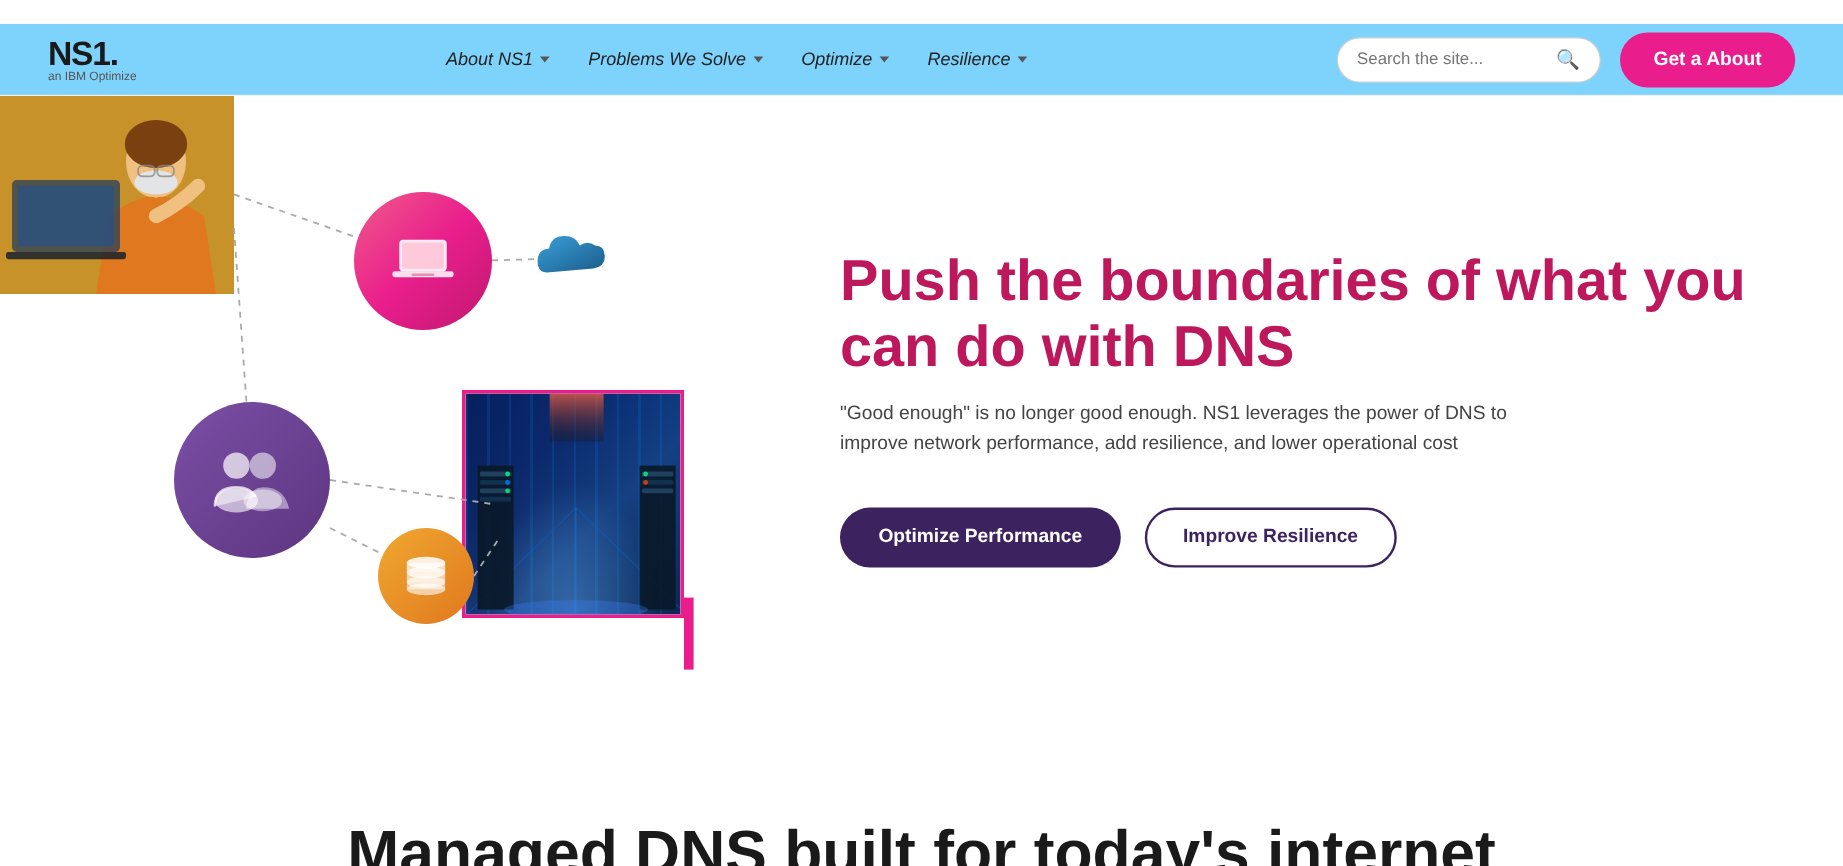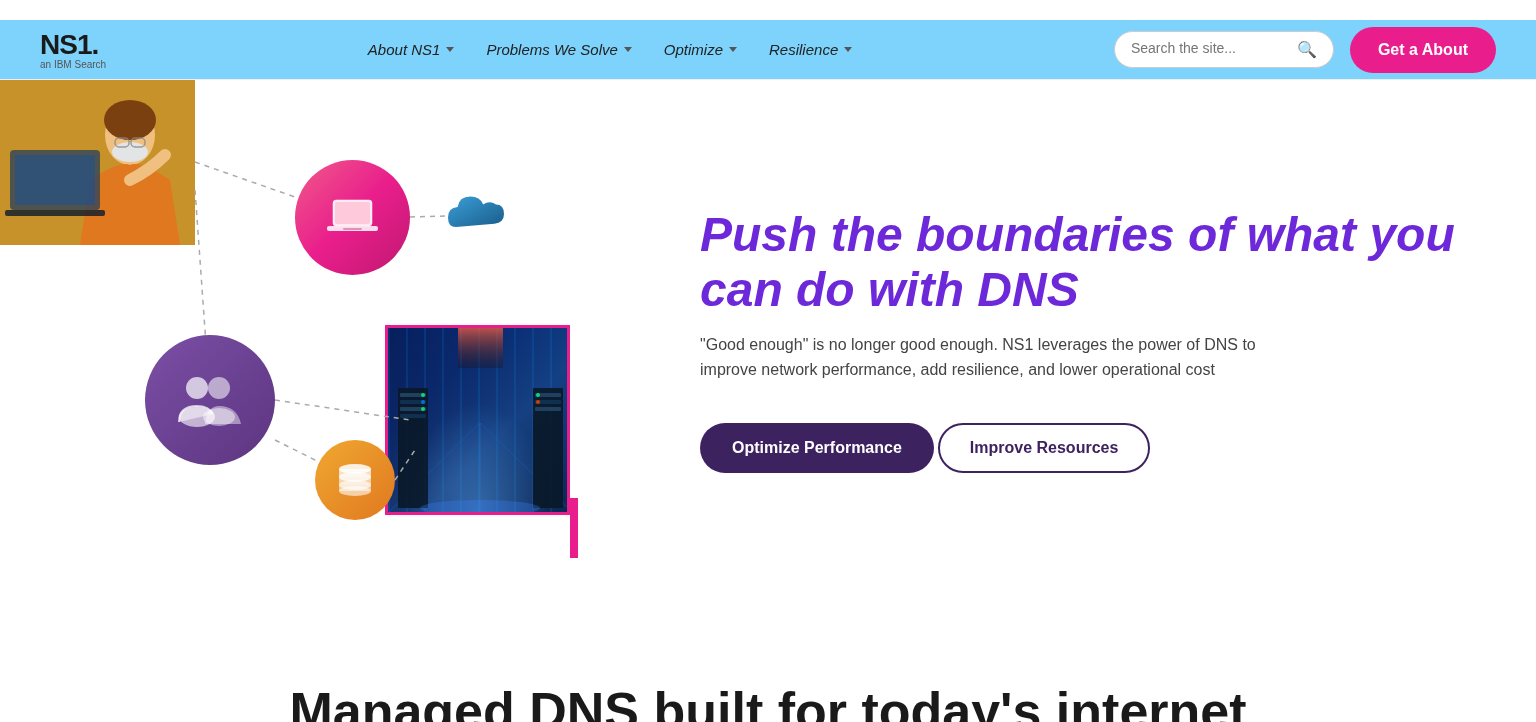--- a/index.html
+++ b/index.html
@@ -136,28 +136,28 @@
     .connections-svg {
       position: absolute; top: 0; left: 0; width: 100%; height: 100%;
       pointer-events: none;
     }
 
     
     .hero-text {
       flex: 1; padding: 60px 80px 60px 60px;
     }
     .hero-title {
-      font-size: 48px; font-weight: 800; color: #6d28d9;
-      line-height: 1.15; margin-bottom: 14px; font-style: italic;
+      font-size: 48px; font-weight: 800; color: #be185d;
+      line-height: 1.15; margin-bottom: 14px;
     }
     .hero-subtitle {
       font-size: 16px; color: #444; line-height: 1.6;
       max-width: 560px; margin-bottom: 40px;
     }
-    .hero-buttons { display: flex; gap: 4px; align-items: center; }
+    .hero-buttons { display: flex; gap: 20px; align-items: center; }
     .btn-primary {
       background: #3d2260; color: #fff; border: none; border-radius: 28px;
       padding: 16px 32px; font-size: 16px; font-weight: 600; cursor: pointer;
     }
     .btn-secondary {
       background: #fff; color: #3d2260; border: 2px solid #3d2260;
       border-radius: 28px; padding: 14px 30px; font-size: 16px; font-weight: 600; cursor: pointer;
     }
 
     
@@ -169,21 +169,21 @@
       font-size: 52px; font-weight: 800; color: #1a1a1a;
       line-height: 1.2;
     }
   </style>
 </head>
 <body>
 
 <nav>
   <a class="nav-logo" href="#">
     <span class="logo-main">NS1.</span>
-    <span class="logo-sub">an IBM Search</span>
+    <span class="logo-sub">an IBM Optimize</span>
   </a>
 
   <div class="nav-links">
     <div class="nav-item">
       <span>About NS1</span>
       <span class="chevron"></span>
     </div>
     <div class="nav-item">
       <span>Problems We Solve</span>
       <span class="chevron"></span>
@@ -353,21 +353,21 @@
       </svg>
     </div>
 
   </div>
 
   <div class="hero-text">
     <h1 class="hero-title">Push the boundaries of what you can do with DNS</h1>
     <p class="hero-subtitle">"Good enough" is no longer good enough. NS1 leverages the power of DNS to improve network performance, add resilience, and lower operational cost</p>
     <div class="hero-buttons">
       <button class="btn-primary">Optimize Performance</button>
-      <button class="btn-secondary">Improve Resources</button>
+      <button class="btn-secondary">Improve Resilience</button>
     </div>
   </div>
 
 </section>
 
 <section class="section-managed">
   <h2>Managed DNS built for today's internet</h2>
 </section>
 
 </body></html>

